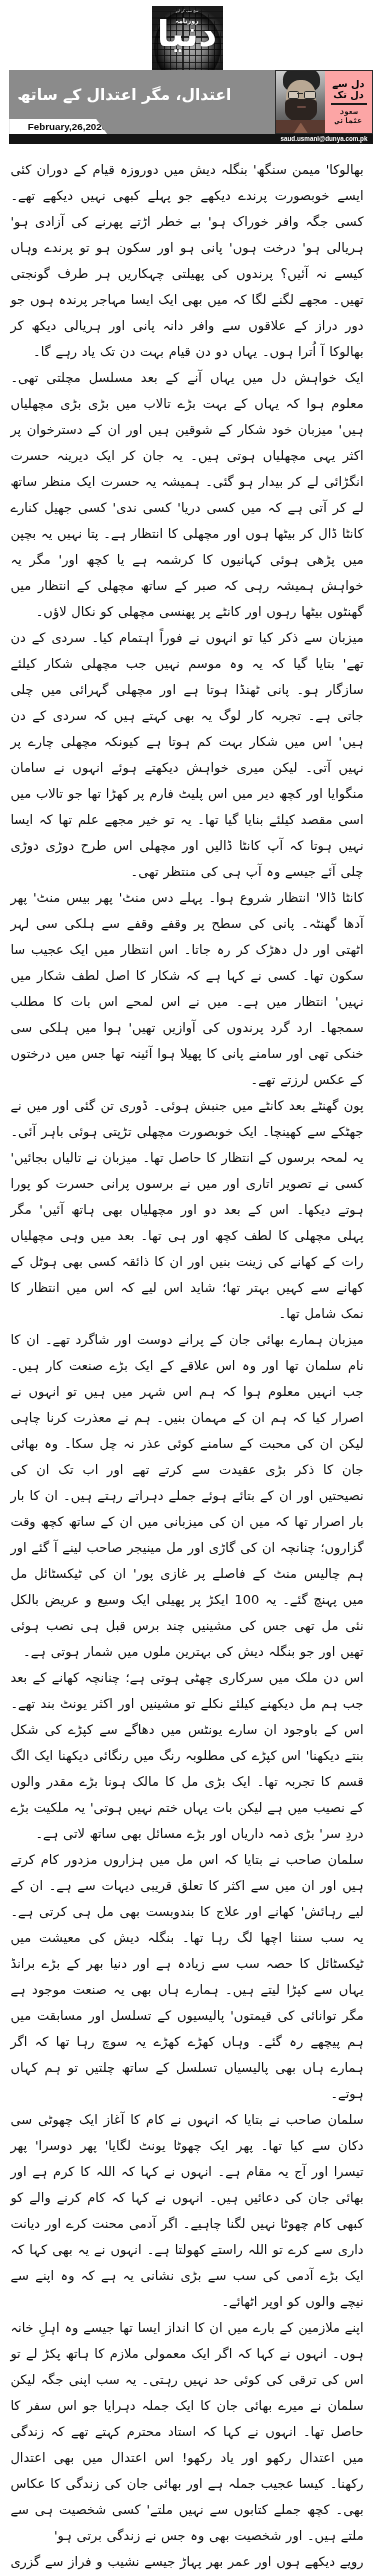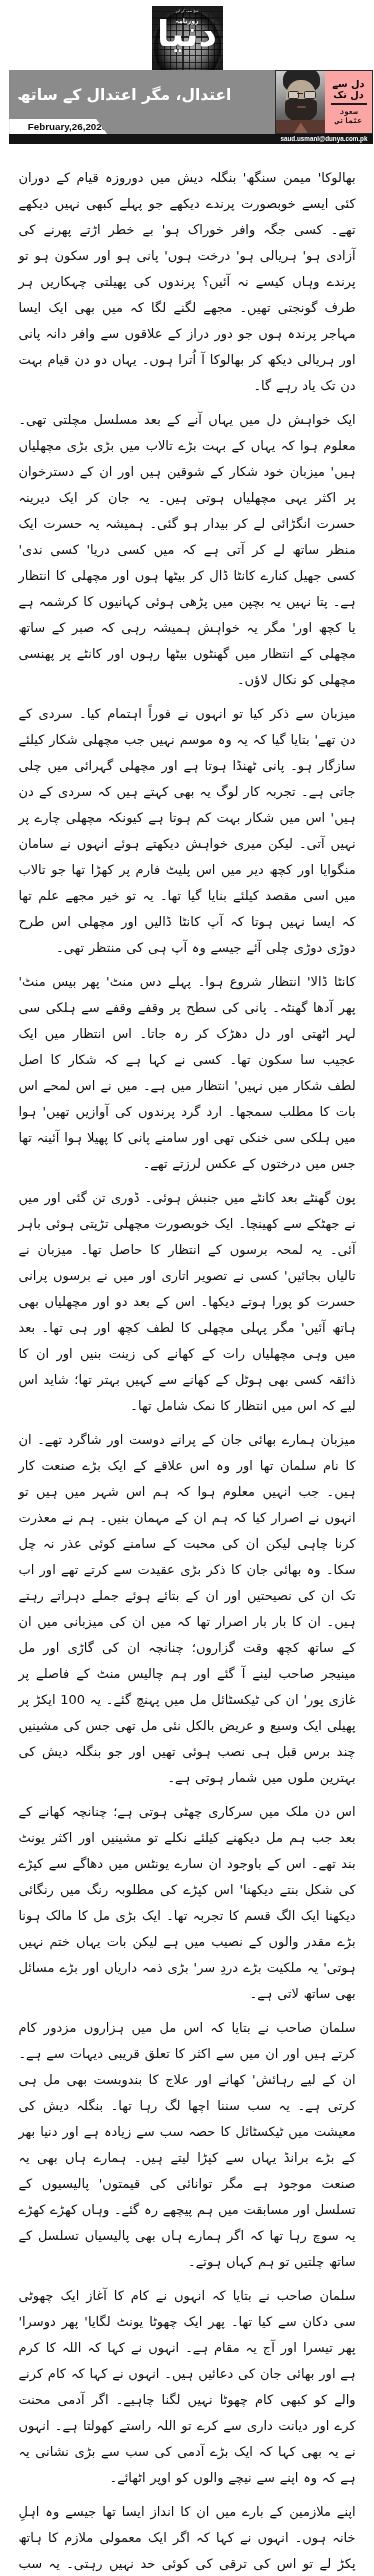--- a/index.html
+++ b/index.html
@@ -292,21 +292,21 @@
   
   .article {
     box-sizing: border-box;
     width: 374px;
     padding: 7px 10.4px 0 10.4px;
     direction: rtl;
     text-align: justify;
     text-align-last: right;
   }
   .article p {
-    margin: 8px;
+    margin: 0;
     font-family: "DejaVu Sans", sans-serif;
     font-size: 13px;
     line-height: 26px;
     color: #111111;
     text-align: justify;
     text-align-last: right;
     word-spacing: 0.6px;
   }
   .article p.last {
     text-align-last: center;

